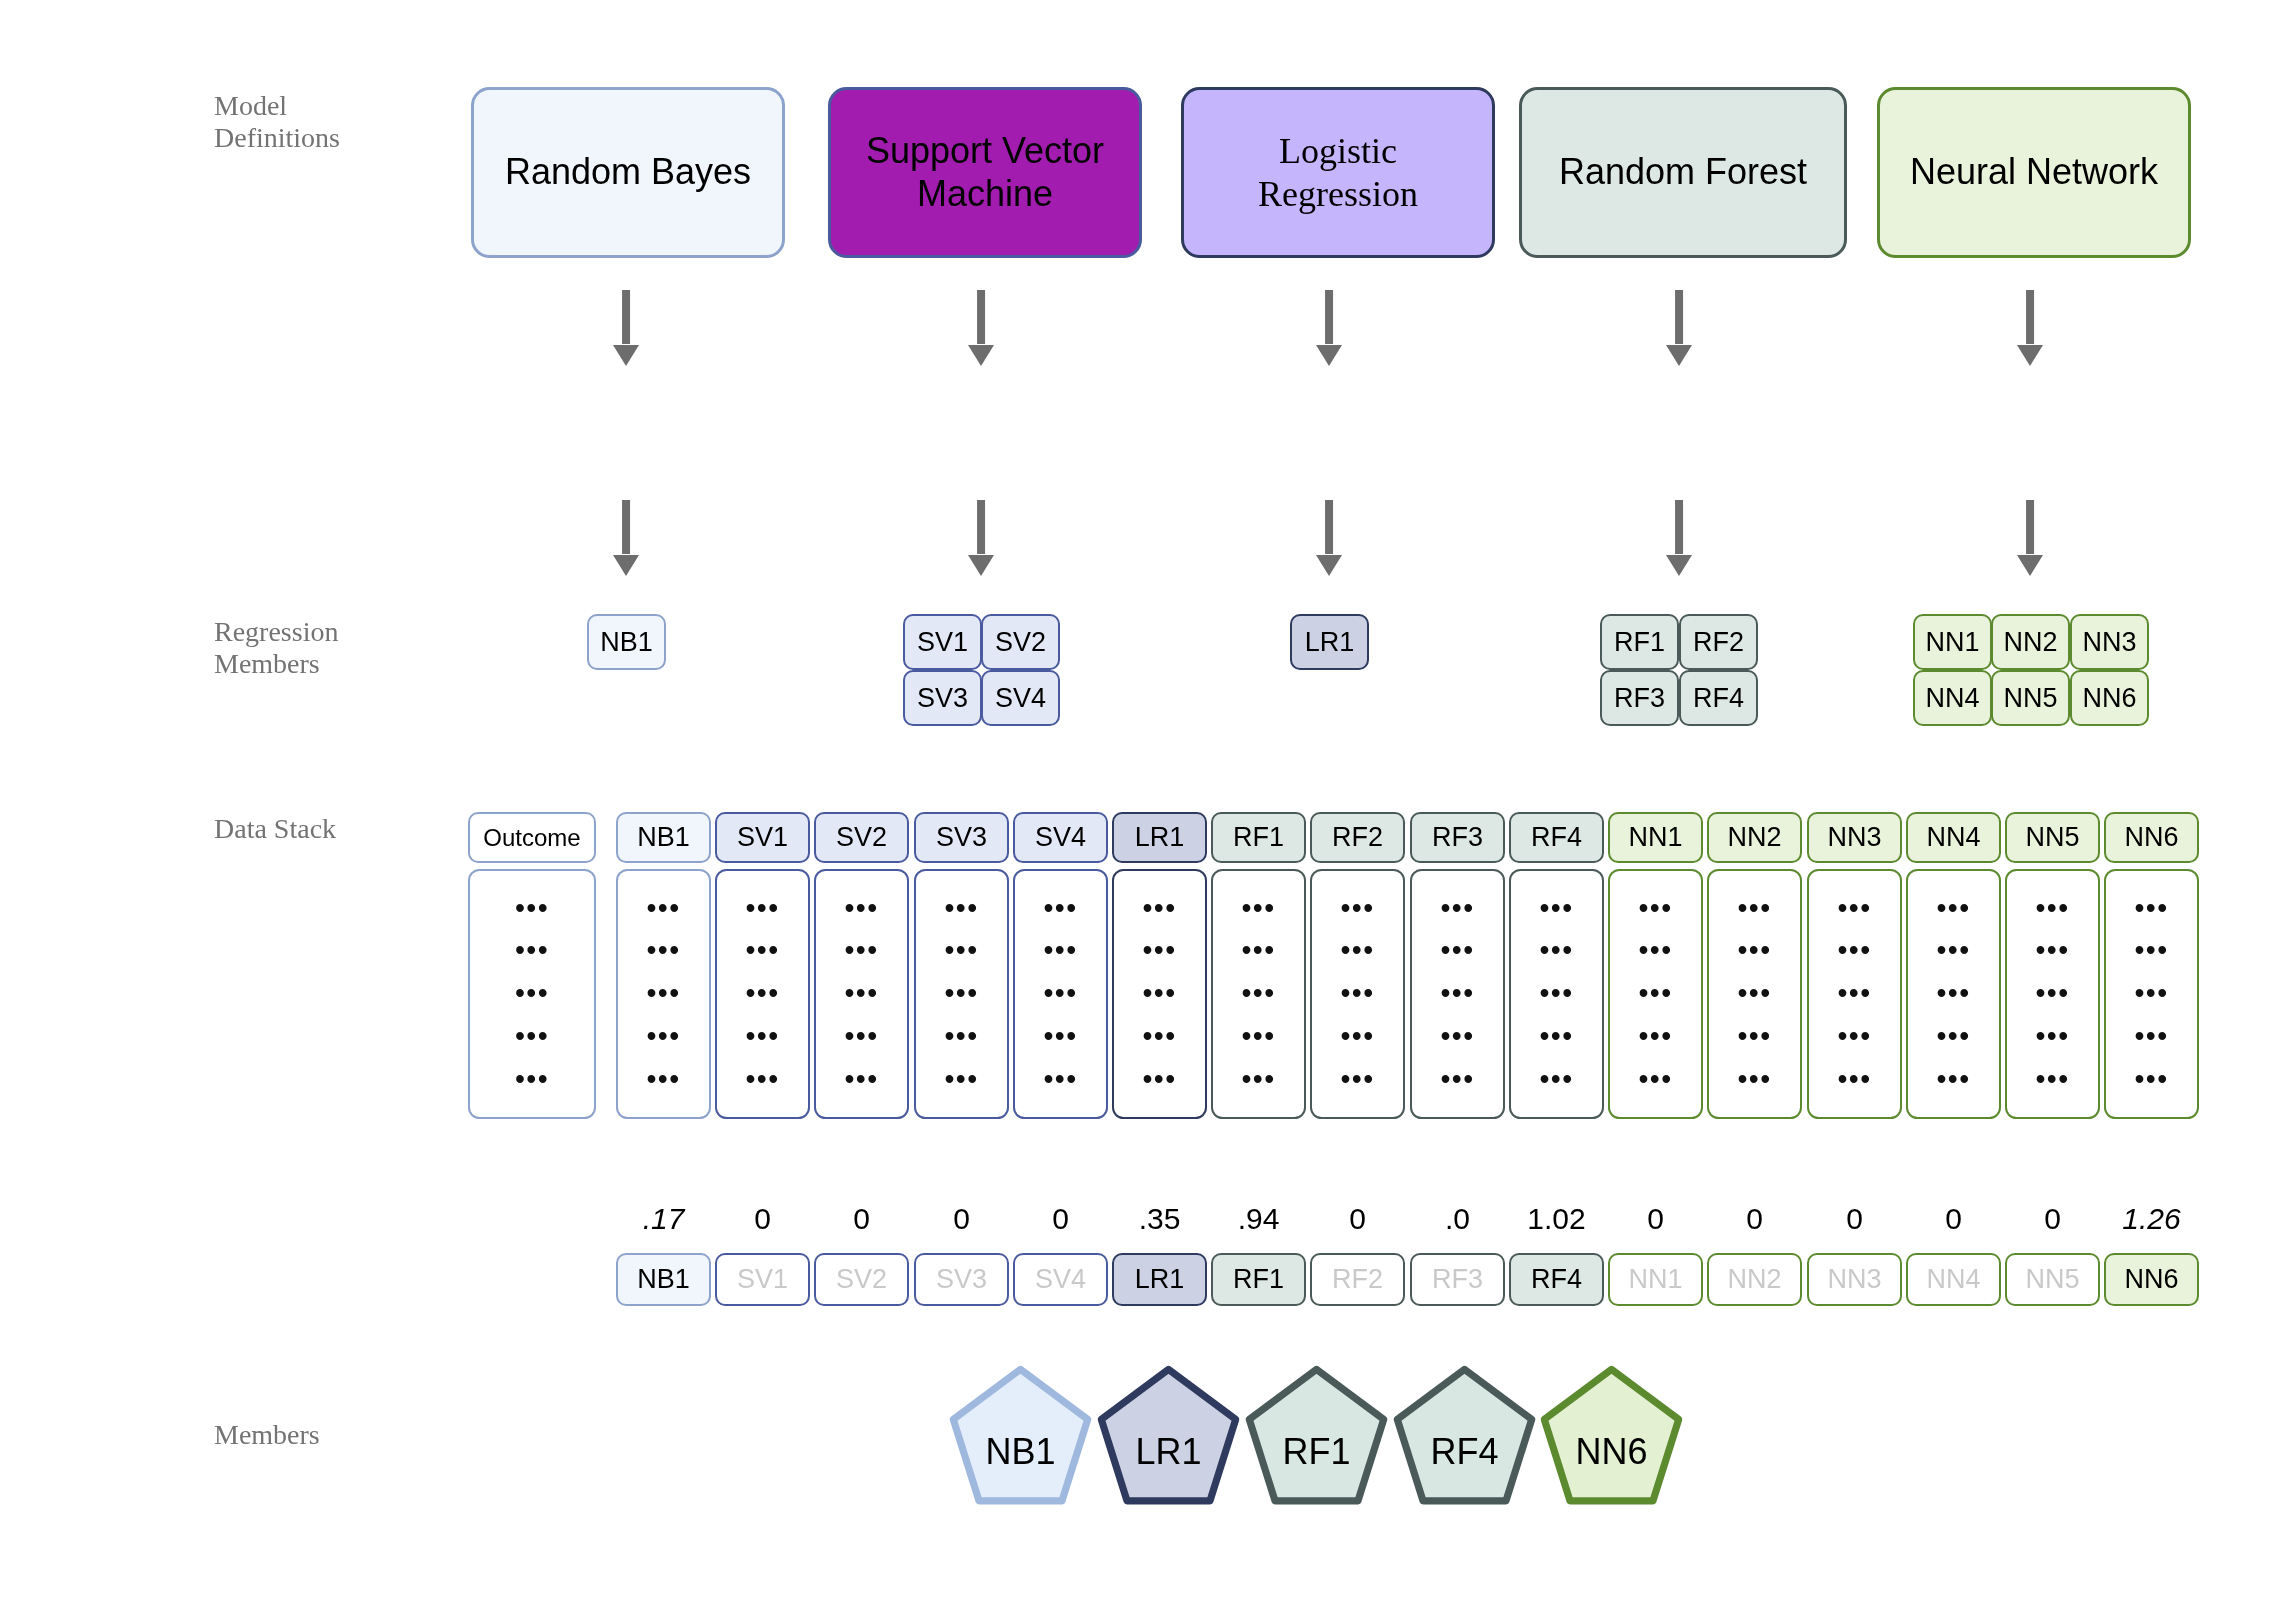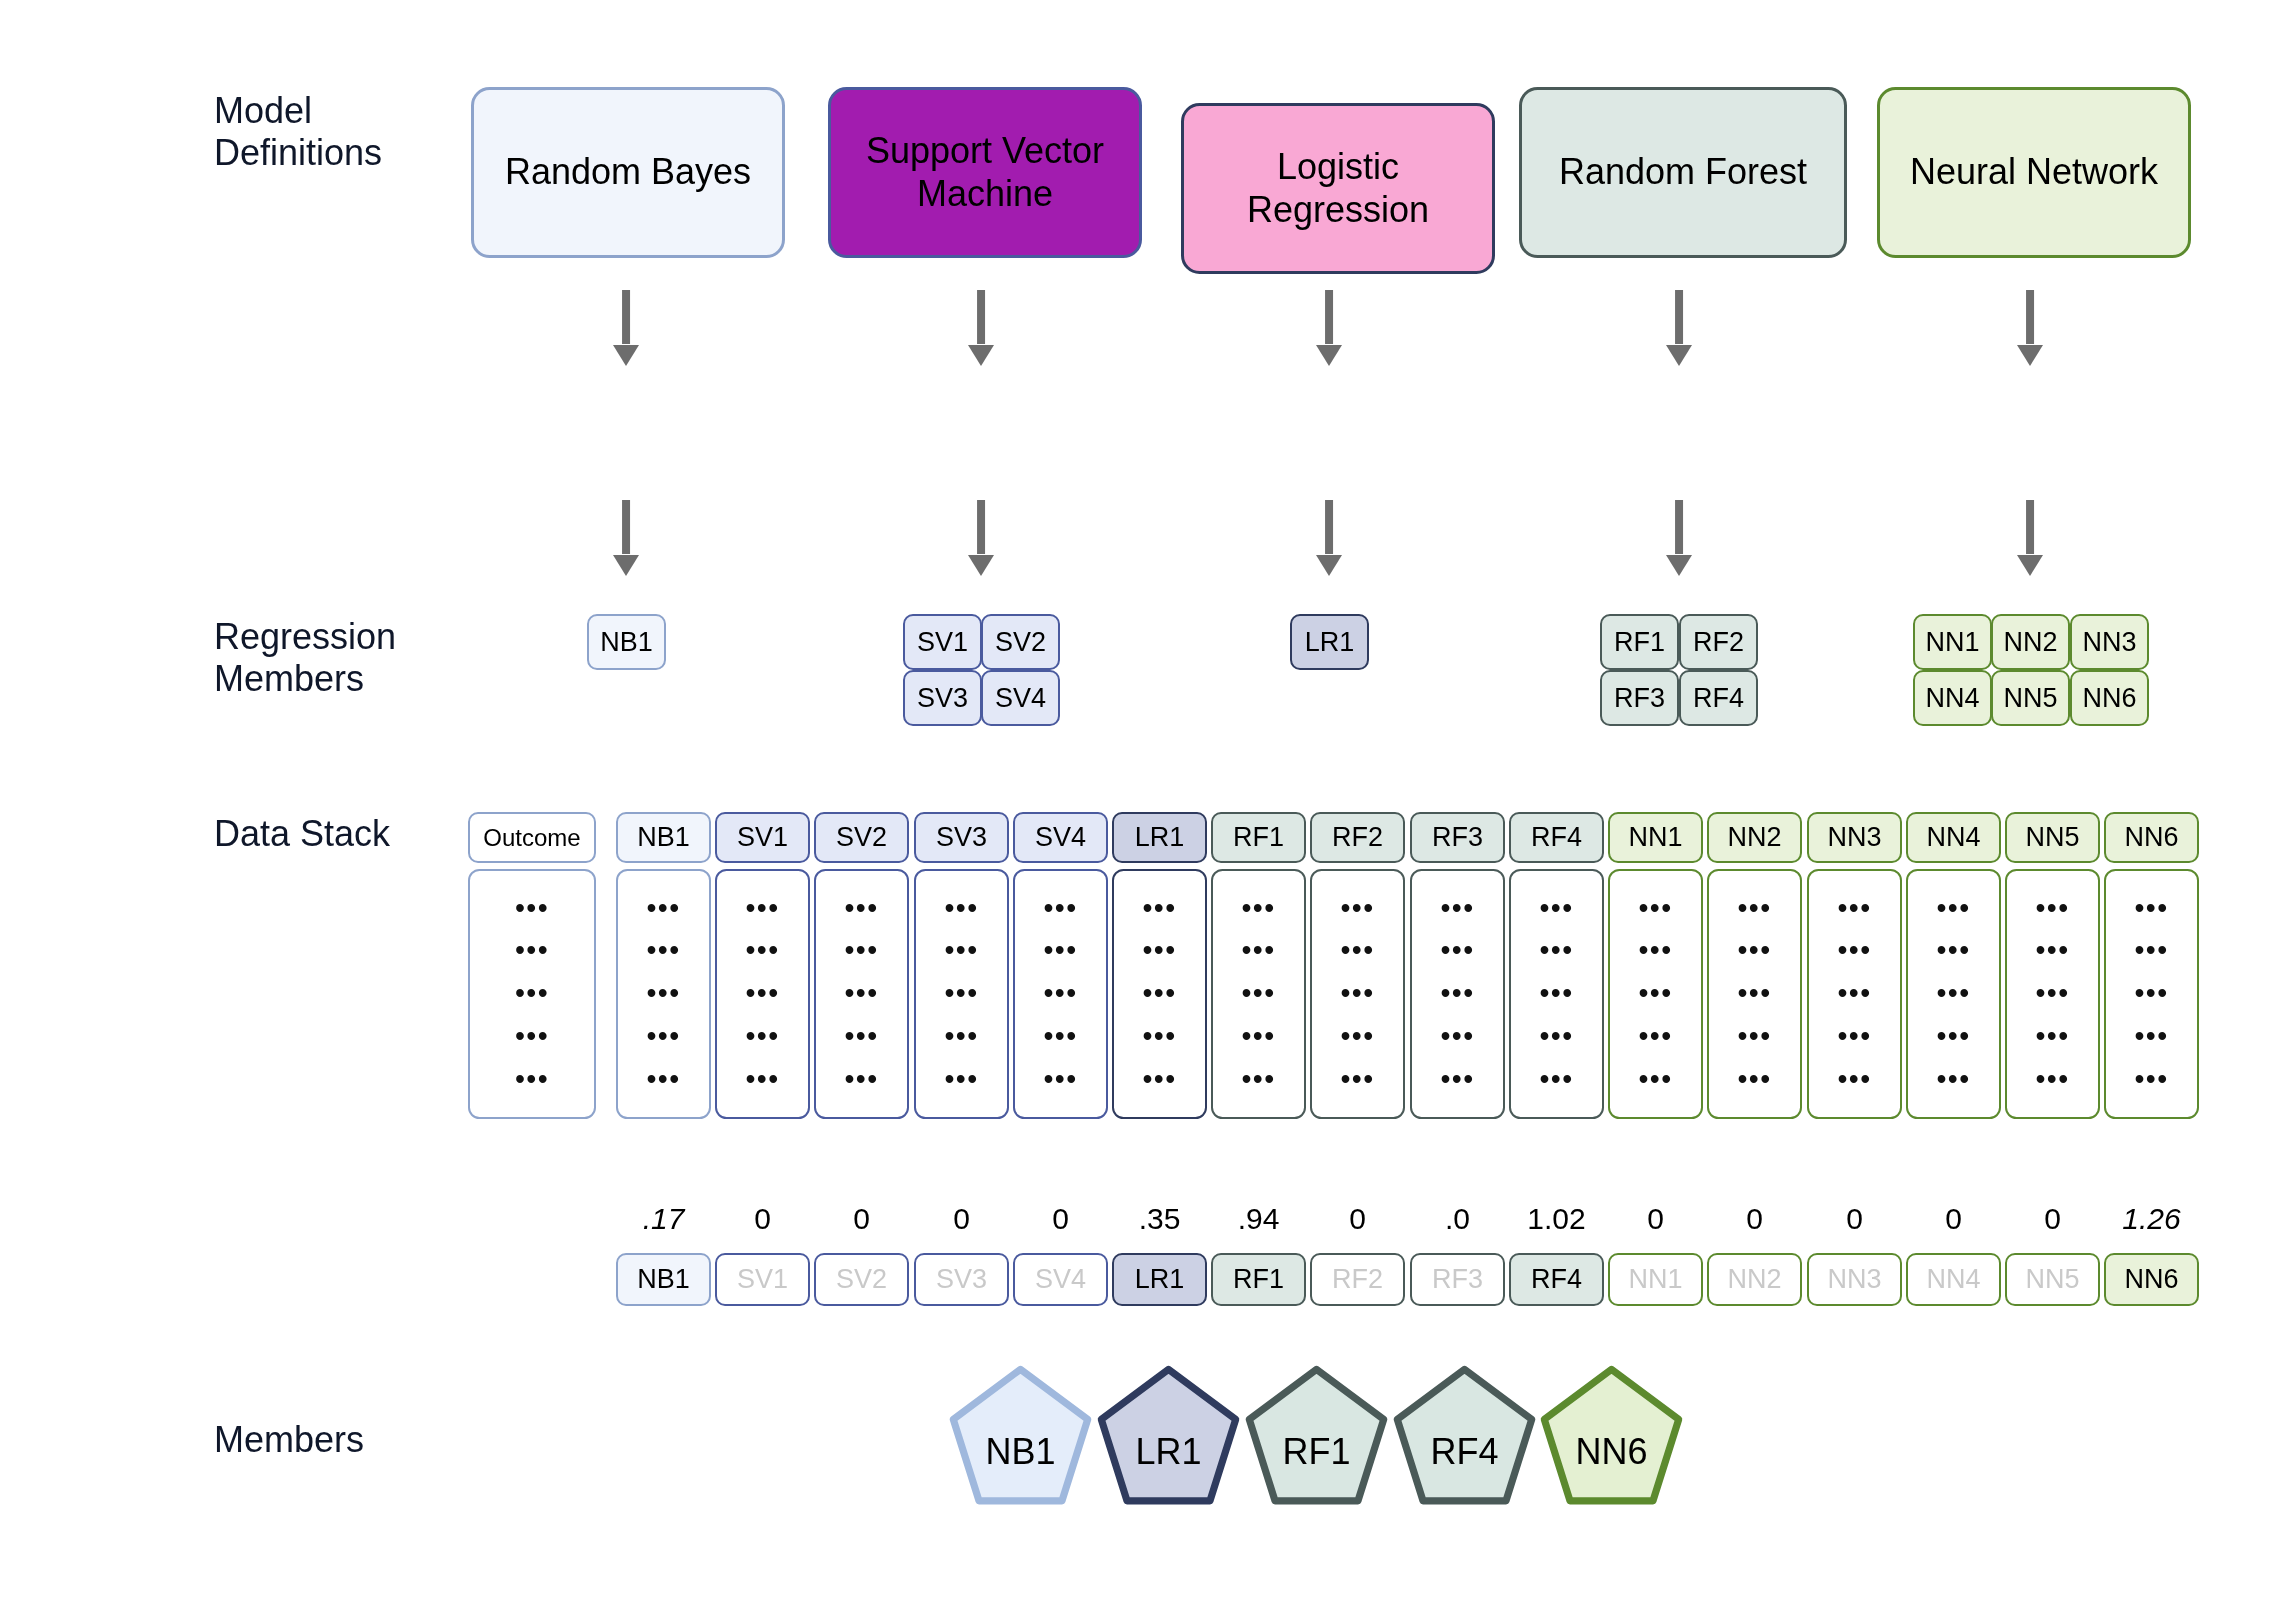--- a/index.html
+++ b/index.html
@@ -5,22 +5,22 @@
   html,body{margin:0;padding:0;background:#ffffff;}
   body{
     width:2295px;height:1606px;position:relative;overflow:hidden;
     font-family:"Liberation Sans","DejaVu Sans",sans-serif;
     color:#000;
   }
   .stage{position:absolute;left:0;top:0;width:2295px;height:1606px;}
 
   
   .row-label{
-    position:absolute;font-size:36px;line-height:1.16;color:#0f172a;
-    white-space:pre-line;text-align:left;
+    position:absolute;font-size:28px;line-height:1.16;color:#737373;
+    white-space:pre-line;text-align:left;font-family:Liberation Serif, serif;
   }
 
   
   .model-box{
     position:absolute;border-radius:18.6px;border-width:3.6px;border-style:solid;
     display:flex;align-items:center;justify-content:center;text-align:center;
     font-size:36px;line-height:1.18;padding:0 8.6px;box-sizing:border-box;
   }
 
   
@@ -95,21 +95,21 @@
   <div class="row-label" style="left:214px;top:1419px;width:300px;">Members</div>
 
   <div id="model-boxes">
       <div class="model-box" style="left: 471px; top: 87px; width: 314px; height: 171px; background: rgb(241, 245, 252); border-color: rgb(141, 163, 203);">
         <span style="white-space: pre-line;">Random Bayes</span>
       </div>
       <div class="model-box" style="left: 828px; top: 87px; width: 314px; height: 171px; background: #a21caf; border-color: rgb(74, 90, 158);">
         <span style="white-space: pre-line;">Support Vector
 Machine</span>
       </div>
-      <div class="model-box" style="left: 1181px; top: 103px; width: 314px; height: 171px; background: #f9a8d4; border-color: rgb(47, 59, 94);">
+      <div class="model-box" style="left: 1181px; top: 87px; width: 314px; height: 171px; background: #c4b5fd; border-color: rgb(47, 59, 94); font-family: Liberation Serif, serif;">
         <span style="white-space: pre-line;">Logistic
 Regression</span>
       </div>
       <div class="model-box" style="left: 1519px; top: 87px; width: 328px; height: 171px; background: rgb(221, 232, 228); border-color: rgb(74, 90, 88);">
         <span style="white-space: pre-line;">Random Forest</span>
       </div>
       <div class="model-box" style="left: 1877px; top: 87px; width: 314px; height: 171px; background: rgb(233, 242, 218); border-color: rgb(92, 138, 46);">
         <span style="white-space: pre-line;">Neural Network</span>
       </div>
     </div>

